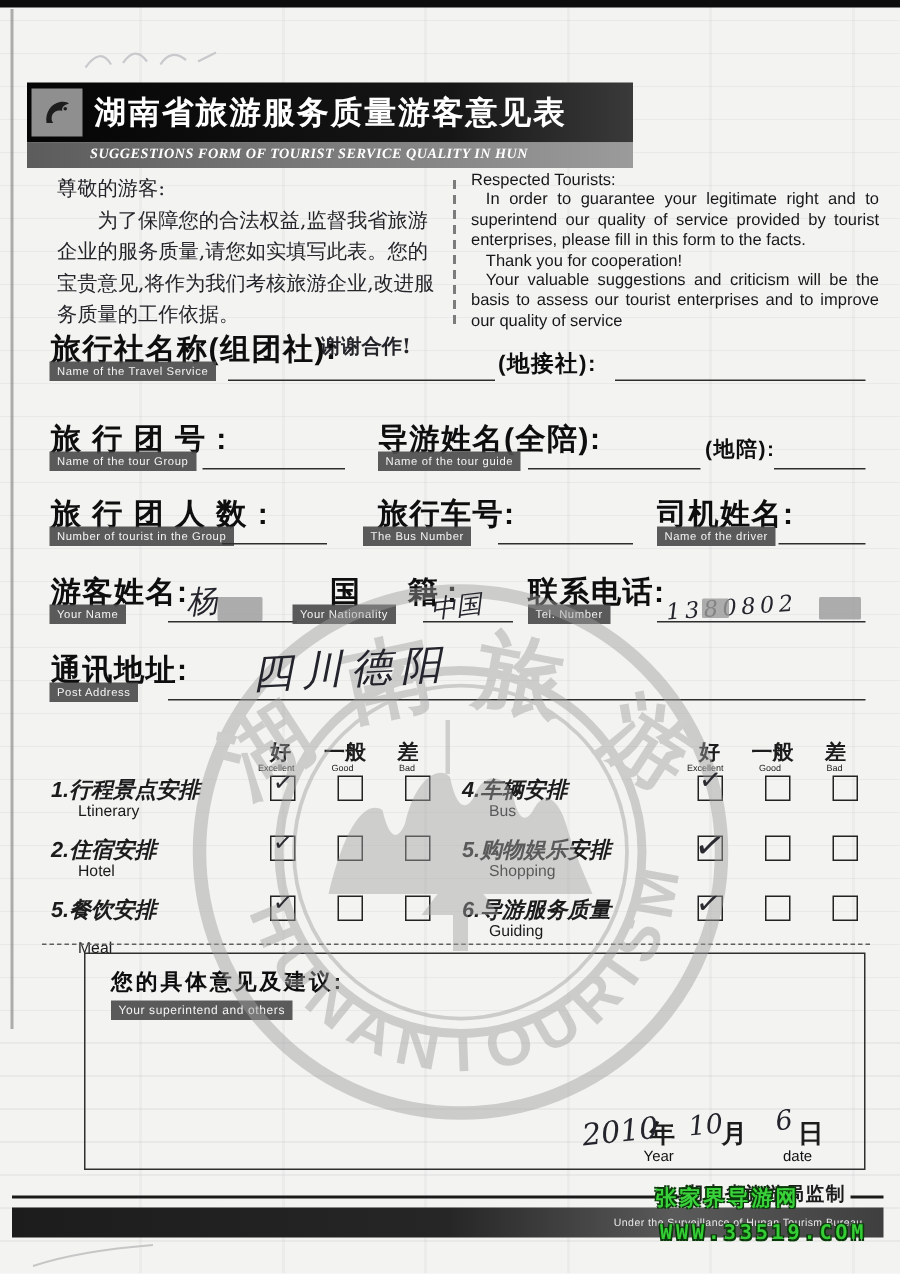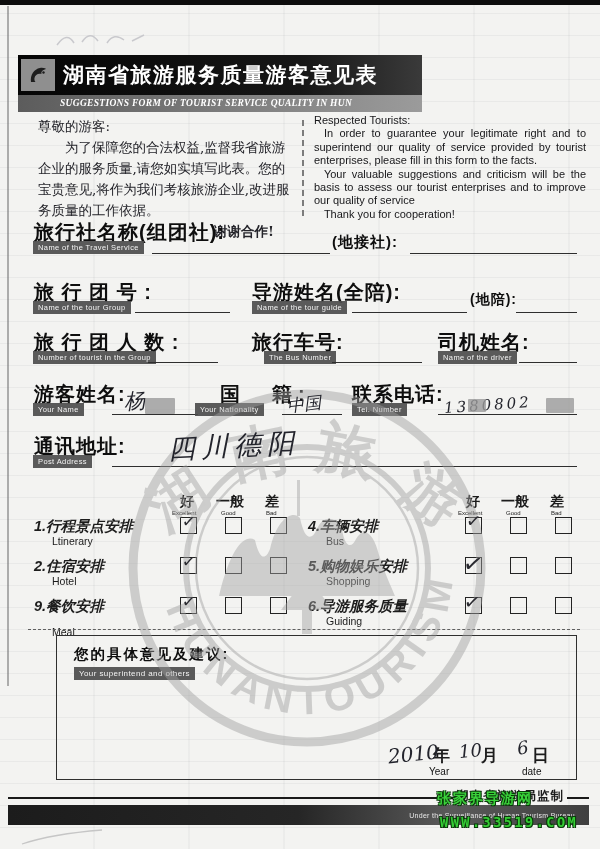--- a/index.html
+++ b/index.html
@@ -96,22 +96,22 @@
 
   <div class="intro-cn">
     <div>尊敬的游客:</div>
     <div class="para">为了保障您的合法权益,监督我省旅游企业的服务质量,请您如实填写此表。您的宝贵意见,将作为我们考核旅游企业,改进服务质量的工作依据。</div>
     <div class="thanks">谢谢合作!</div>
   </div>
   <div class="divider"></div>
   <div class="intro-en">
     <div>Respected Tourists:</div>
     <div class="para">In order to guarantee your legitimate right and to superintend our quality of service provided by tourist enterprises, please fill in this form to the facts.</div>
+    <div class="para">Thank you for cooperation!</div>
     <div class="para">Your valuable suggestions and criticism will be the basis to assess our tourist enterprises and to improve our quality of service</div>
-    <div class="para">Thank you for cooperation!</div>
   </div>
 
   <div class="flabel" style="left:34px;top:219px">旅行社名称(组团社):</div>
   <div class="fsub" style="left:33px;top:241px">Name of the Travel Service</div>
   <div class="uline" style="left:152px;top:238px;width:178px"></div>
   <div class="flabel" style="left:332px;top:233px;font-size:15px">(地接社):</div>
   <div class="uline" style="left:410px;top:238px;width:167px"></div>
 
   <div class="flabel" style="left:34px;top:279px">旅 行 团 号 :</div>
   <div class="fsub" style="left:33px;top:301px">Name of the tour Group</div>
@@ -119,21 +119,21 @@
   <div class="flabel" style="left:252px;top:279px">导游姓名(全陪):</div>
   <div class="fsub" style="left:252px;top:301px">Name of the tour guide</div>
   <div class="uline" style="left:352px;top:297px;width:115px"></div>
   <div class="flabel small" style="left:470px;top:291px">(地陪):</div>
   <div class="uline" style="left:516px;top:297px;width:61px"></div>
 
   <div class="flabel" style="left:34px;top:329px">旅 行 团 人 数 :</div>
   <div class="fsub" style="left:33px;top:351px">Number of tourist in the Group</div>
   <div class="uline" style="left:148px;top:347px;width:70px"></div>
   <div class="flabel" style="left:252px;top:329px">旅行车号:</div>
-  <div class="fsub" style="left:264px;top:351px">The Bus Number</div>
+  <div class="fsub" style="left:242px;top:351px">The Bus Number</div>
   <div class="uline" style="left:332px;top:347px;width:90px"></div>
   <div class="flabel" style="left:438px;top:329px">司机姓名:</div>
   <div class="fsub" style="left:438px;top:351px">Name of the driver</div>
   <div class="uline" style="left:519px;top:347px;width:58px"></div>
 
   <div class="flabel" style="left:34px;top:381px">游客姓名:</div>
   <div class="fsub" style="left:33px;top:403px">Your Name</div>
   <div class="uline" style="left:112px;top:399px;width:86px"></div>
   <div class="hand" style="left:124px;top:387px;font-size:21px;transform:rotate(-4deg)">杨</div>
   <div class="censor" style="left:145px;top:398px;width:30px;height:16px"></div>
@@ -176,21 +176,21 @@
   <div class="cbox" style="left:270px;top:517px"></div>
   <span class="checkmark" style="left:182px;top:512px">✓</span>
 
   <div class="ritem-cn" style="left:34px;top:557px">2.住宿安排</div>
   <div class="ritem-en" style="left:52px;top:575px">Hotel</div>
   <div class="cbox" style="left:180px;top:557px"></div>
   <div class="cbox" style="left:225px;top:557px"></div>
   <div class="cbox" style="left:270px;top:557px"></div>
   <span class="checkmark" style="left:182px;top:552px">✓</span>
 
-  <div class="ritem-cn" style="left:34px;top:597px">9.餐饮安排</div>
+  <div class="ritem-cn" style="left:34px;top:597px">5.餐饮安排</div>
   <div class="ritem-en" style="left:52px;top:626px">Meal</div>
   <div class="cbox" style="left:180px;top:597px"></div>
   <div class="cbox" style="left:225px;top:597px"></div>
   <div class="cbox" style="left:270px;top:597px"></div>
   <span class="checkmark" style="left:182px;top:592px">✓</span>
 
   <div class="ritem-cn" style="left:308px;top:517px">4.车辆安排</div>
   <div class="ritem-en" style="left:326px;top:535px">Bus</div>
   <div class="cbox" style="left:465px;top:517px"></div>
   <div class="cbox" style="left:510px;top:517px"></div>

